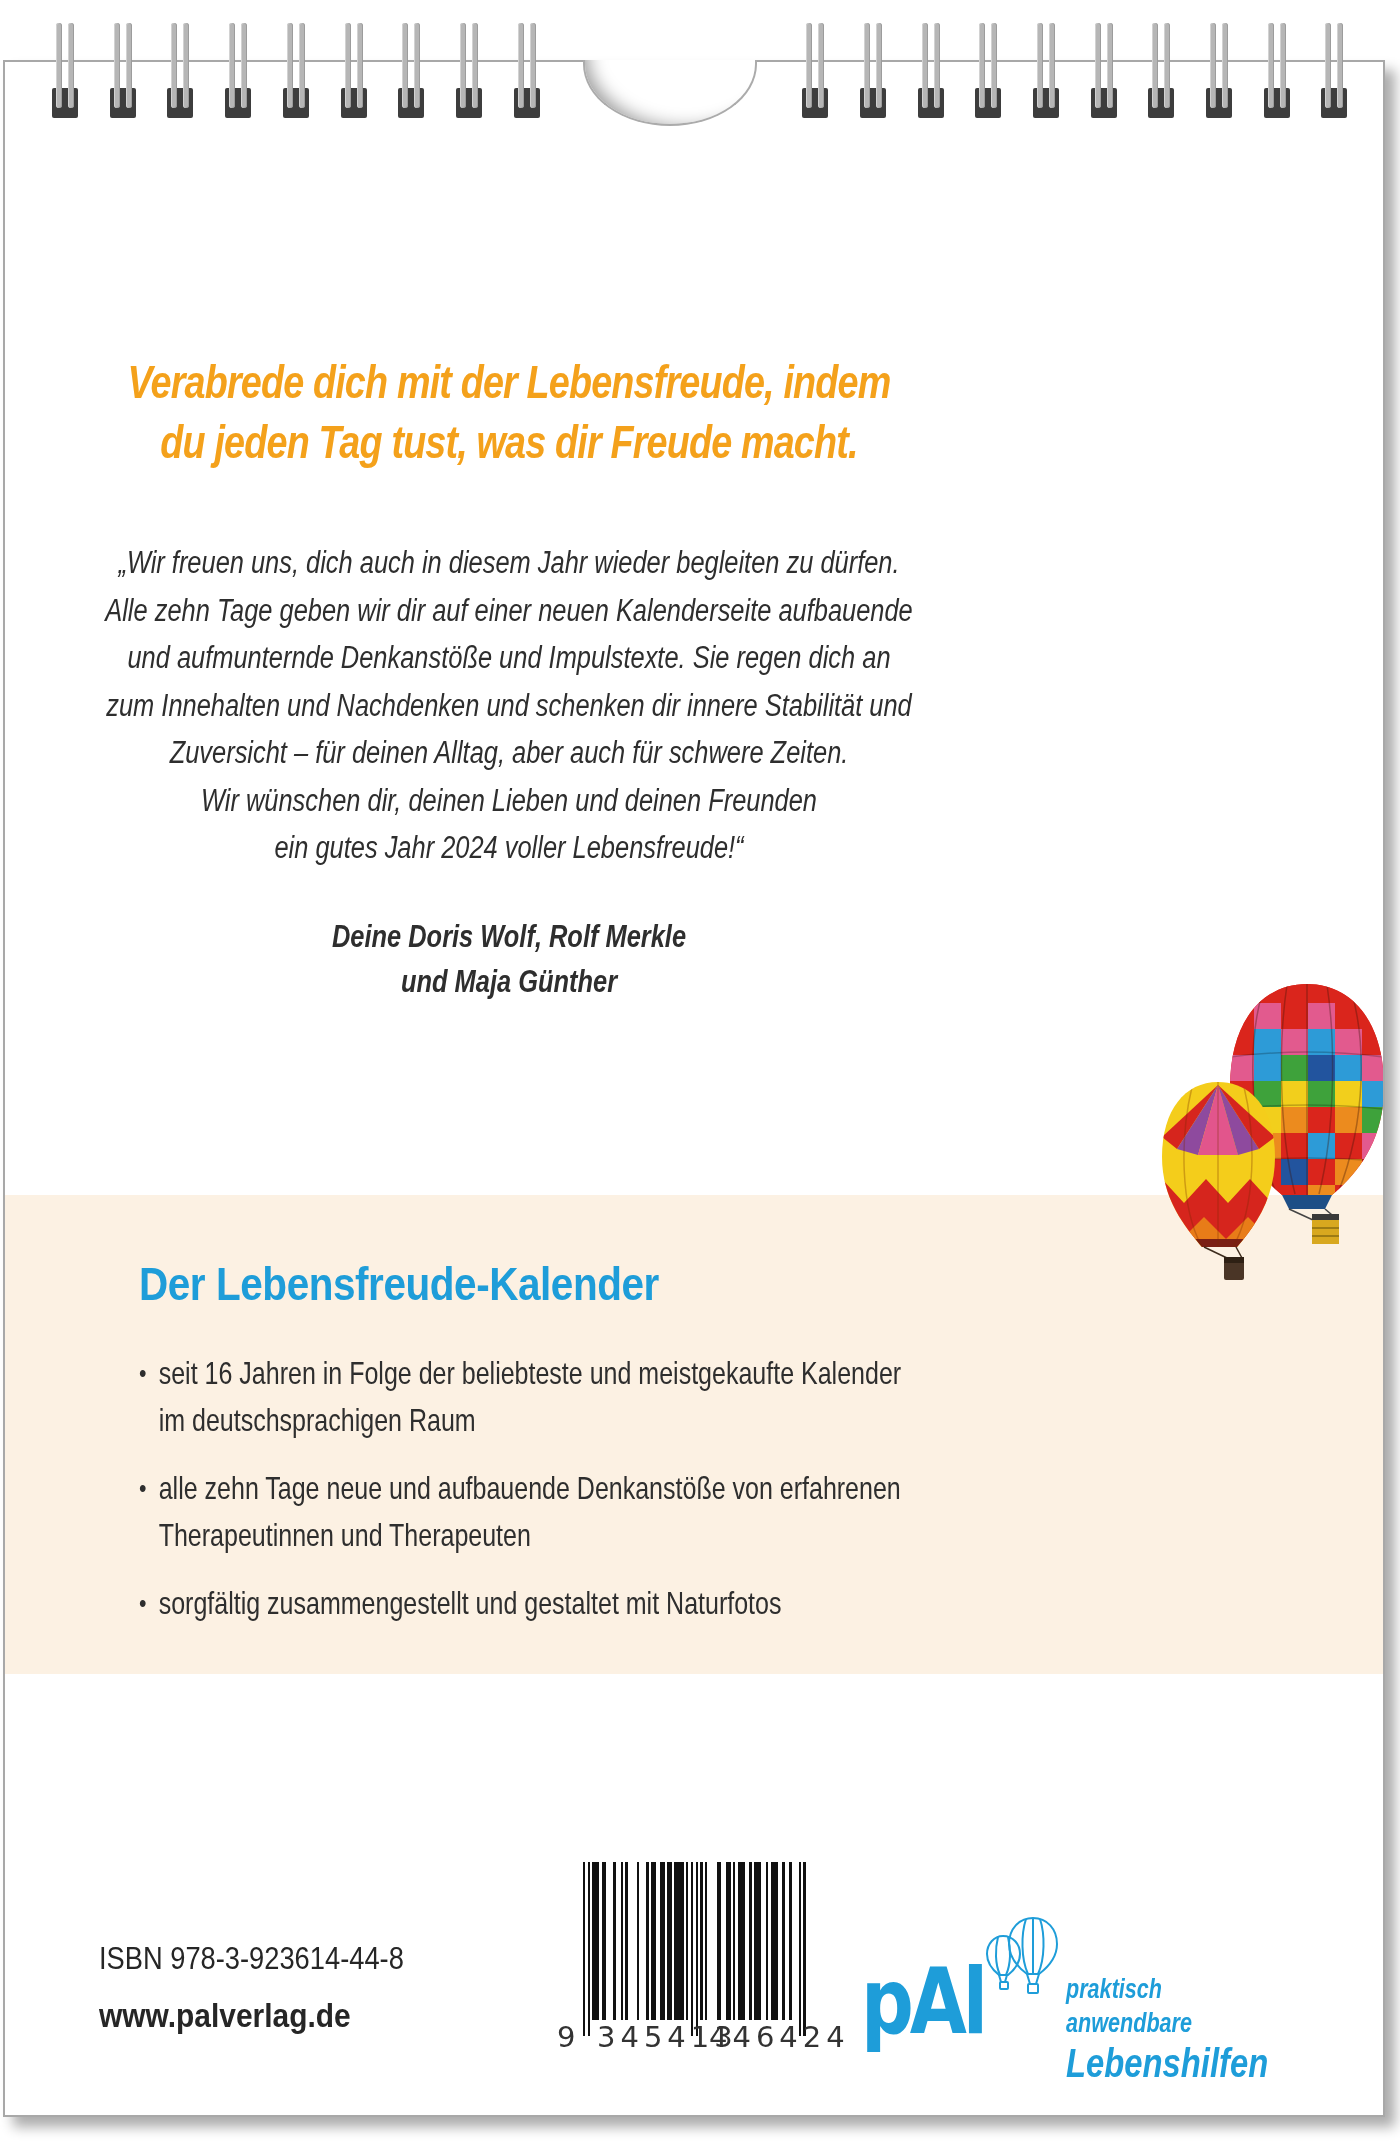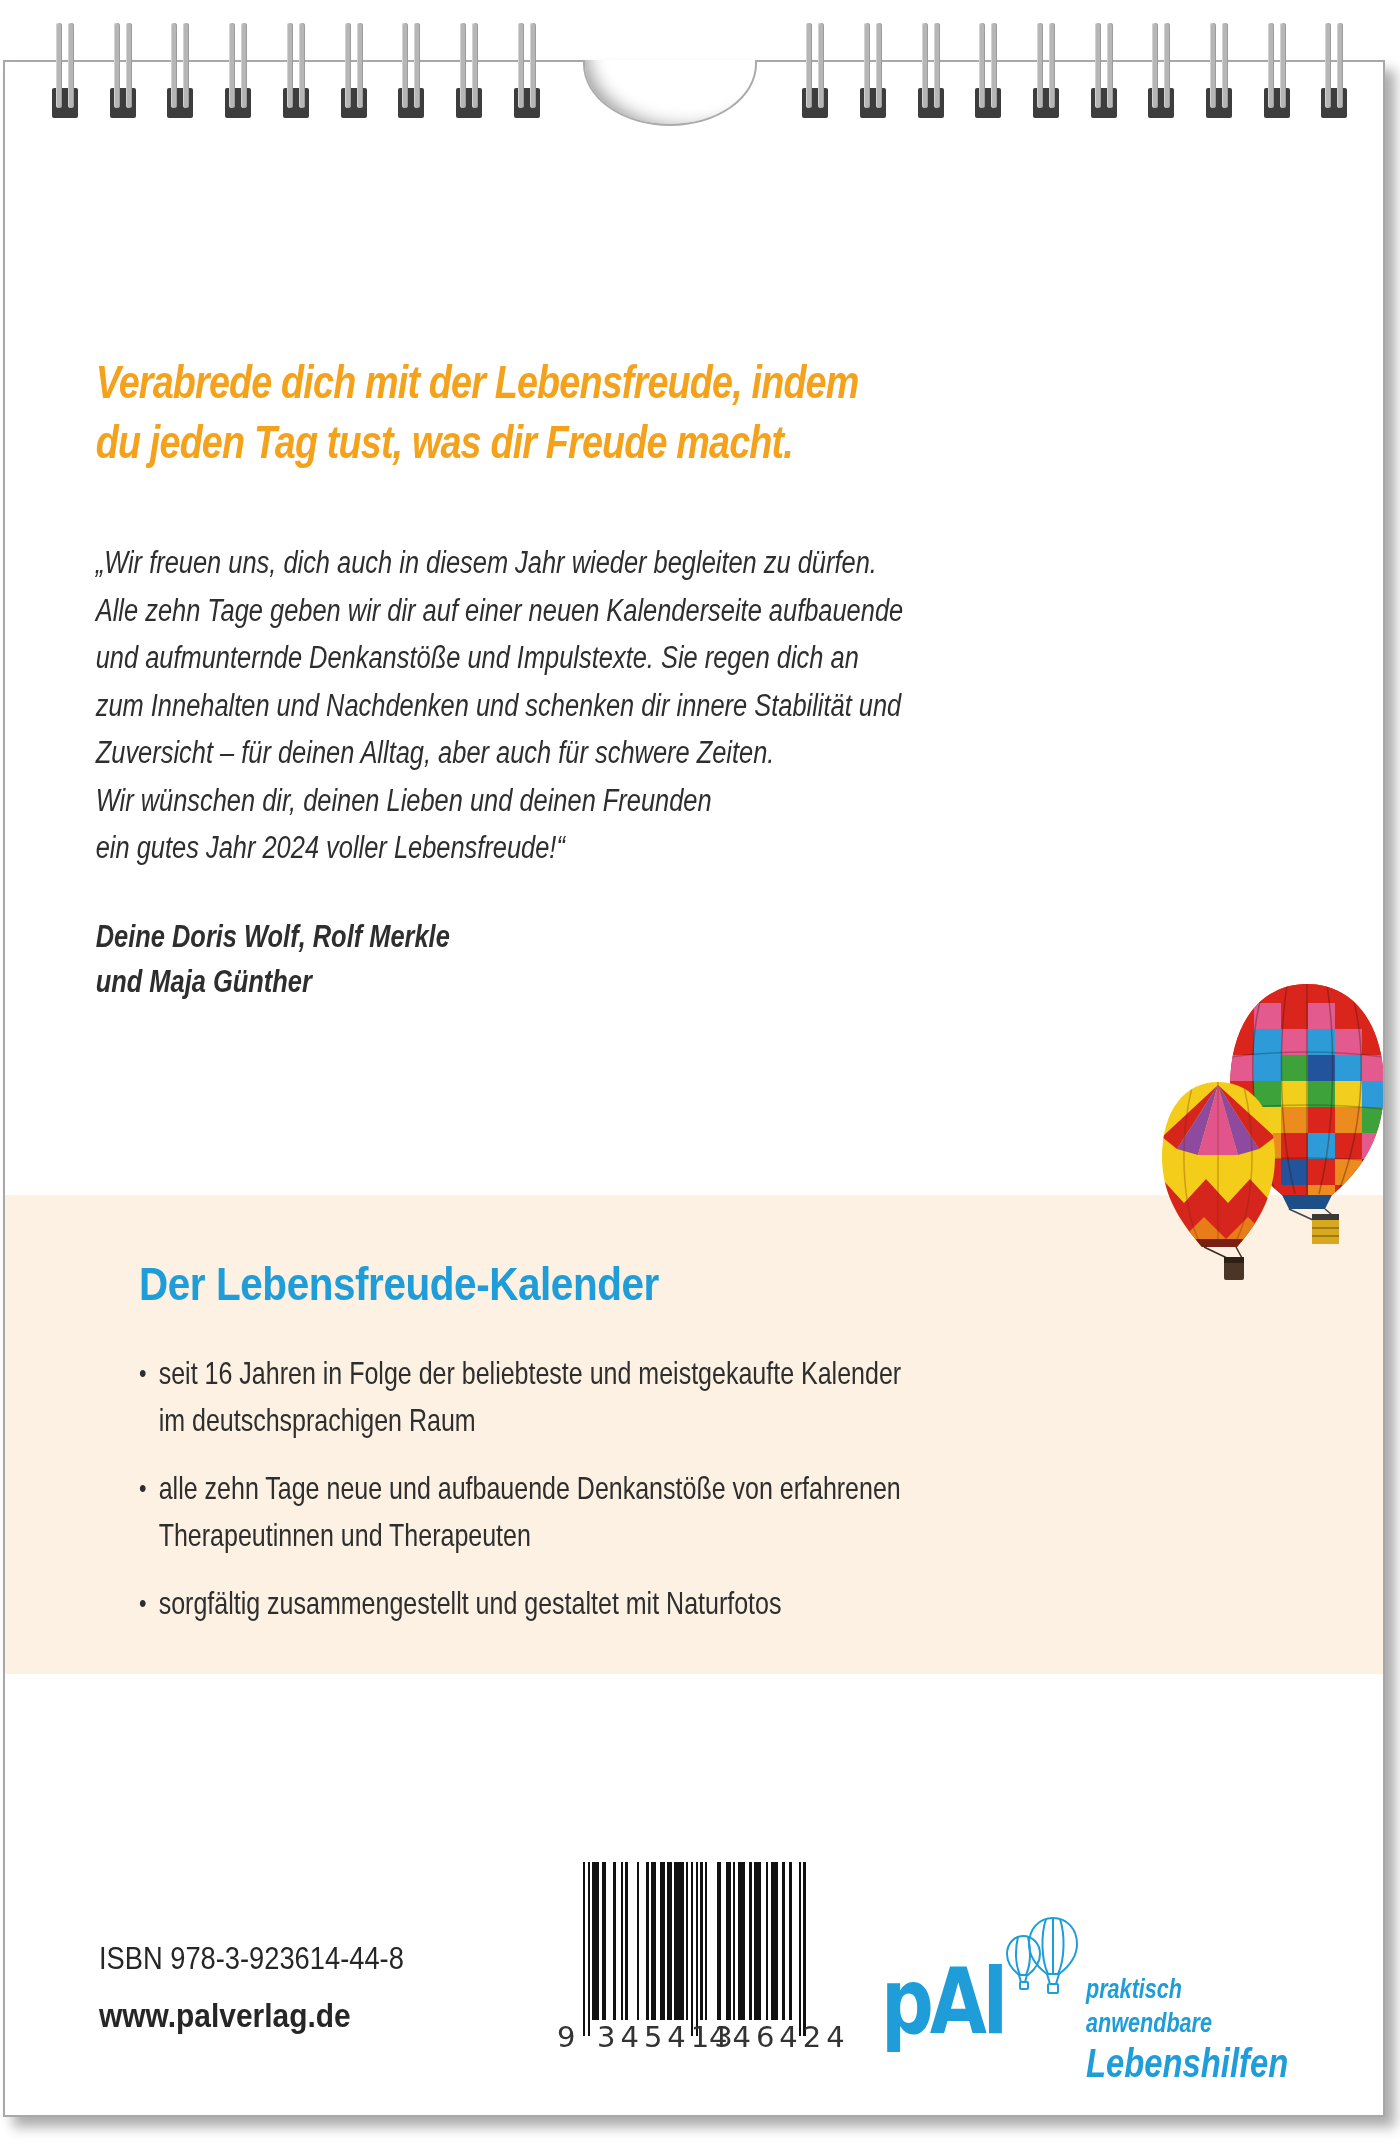--- a/index.html
+++ b/index.html
@@ -19,21 +19,21 @@
         box-shadow:inset 16px -10px 18px -14px rgba(0,0,0,.4);}
 
   
   .binding{position:absolute;left:0;top:23px;width:1400px;height:120px;pointer-events:none;}
   .wire-unit{position:absolute;top:0;width:26px;height:95px;}
   .slot{position:absolute;top:65px;left:0;width:26px;height:30px;background:#3d3d3d;border-radius:2px;}
   .wire{position:absolute;top:0;width:6px;height:85px;background:#b6b6b6;border-radius:3px;
         box-shadow:inset -1px 0 0 #9c9c9c, inset 1px 0 0 #d2d2d2;}
 
   
-  .intro{position:absolute;left:0;top:290px;width:1008px;text-align:left;}
+  .intro{position:absolute;left:0;top:290px;width:1008px;text-align:center;}
   .condense{transform:scaleX(.82);transform-origin:50% 0;}
   .headline{font-style:italic;font-weight:bold;font-size:46px;line-height:60px;
             color:var(--orange);letter-spacing:-1px;}
   .quote{margin-top:67px;font-style:italic;font-size:31px;line-height:47.5px;color:var(--text);}
   .signature{margin-top:42px;font-style:italic;font-weight:bold;font-size:31px;line-height:45px;color:var(--text);}
 
   
   .band{position:absolute;left:0;top:1133px;width:100%;height:479px;background:var(--band);}
   .band-heading{position:absolute;left:134px;top:1195px;font-weight:bold;font-size:46px;
                 color:var(--blue);transform:scaleX(.88);transform-origin:0 0;letter-spacing:-0.5px;}
@@ -58,21 +58,21 @@
   .m{flex:0 0 2.35px;height:158px;}
   .b{background:#111;}
   .t{height:174px;}
   .bc-digits{position:absolute;top:158px;left:-26px;width:276px;height:32px;
              font-family:"DejaVu Sans",sans-serif;font-size:29px;color:#333;}
   .bc-digits span{position:absolute;top:0;}
   .d-lead{left:0;}
   .d-left{left:40px;letter-spacing:5px;}
   .d-right{left:152px;letter-spacing:5px;}
 
-  .publisher{position:absolute;left:876px;top:1852px;width:470px;height:200px;color:var(--blue);}
+  .publisher{position:absolute;left:856px;top:1852px;width:470px;height:200px;color:var(--blue);}
   .pal-text{position:absolute;left:0;top:40px;font-size:90px;font-weight:bold;letter-spacing:-5px;
             line-height:96px;transform:scaleX(.82);transform-origin:0 0;
             font-family:"DejaVu Sans","Liberation Sans",sans-serif;}
   .pal-balloons{position:absolute;left:120px;top:0;}
   .taglines{position:absolute;left:205px;top:58px;transform:scaleX(.8);transform-origin:0 0;
             font-style:italic;font-weight:bold;}
   .tag1{font-size:27px;line-height:34px;}
   .tag2{font-size:41px;line-height:46px;}
 </style>
 </head>

